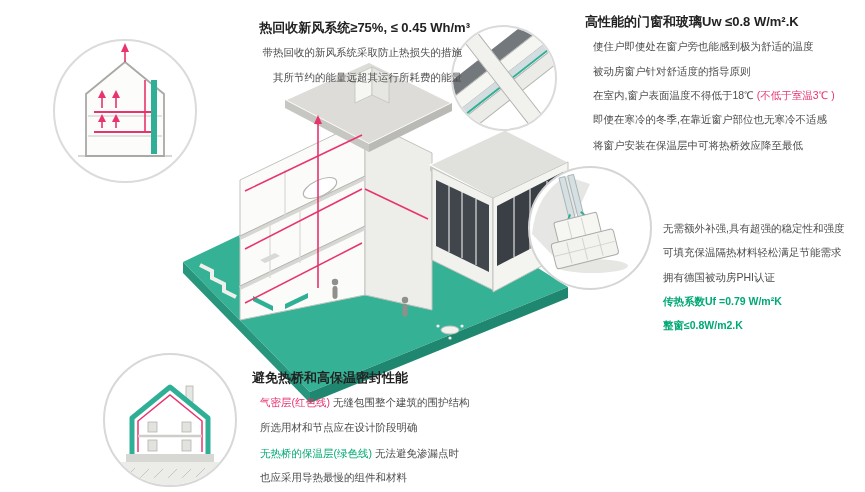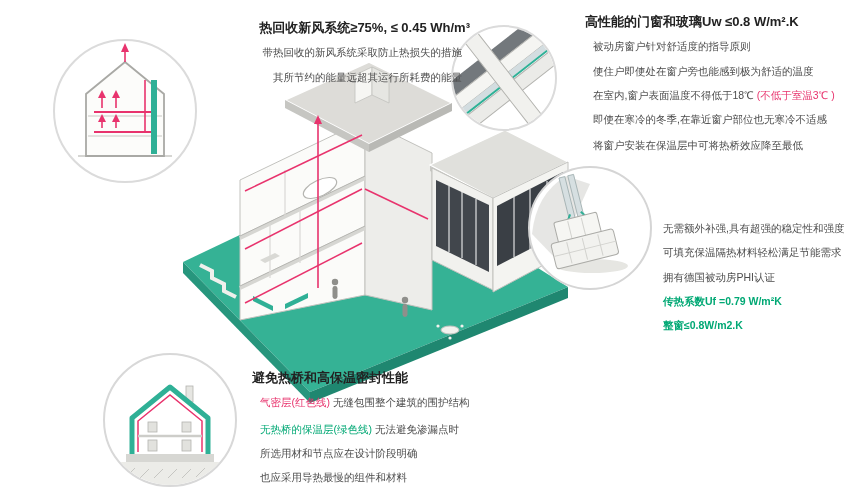--- a/index.html
+++ b/index.html
@@ -234,37 +234,37 @@
   </svg>
 
   <div class="blk" style="left:208px;top:20px;width:262px;text-align:right;">
     <h3>热回收新风系统≥75%, ≤ 0.45 Wh/m³</h3>
     <p class="ln">带热回收的新风系统采取防止热损失的措施</p>
     <p class="ln">其所节约的能量远超其运行所耗费的能量</p>
   </div>
 
   <div class="blk" style="left:585px;top:14px;width:278px;">
     <h3>高性能的门窗和玻璃Uw ≤0.8 W/m².K</h3>
+    <p class="ln">使住户即使处在窗户旁也能感到极为舒适的温度</p>
     <p class="ln">被动房窗户针对舒适度的指导原则</p>
-    <p class="ln">使住户即使处在窗户旁也能感到极为舒适的温度</p>
     <p class="ln"><span>在室内,窗户表面温度不得低于18℃</span><span class="red"> (不低于室温3℃ )</span></p>
     <p class="ln">即使在寒冷的冬季,在靠近窗户部位也无寒冷不适感</p>
     <p class="ln gap">将窗户安装在保温层中可将热桥效应降至最低</p>
   </div>
 
   <div class="blk" style="left:655px;top:212px;width:208px;">
     <p class="ln">无需额外补强,具有超强的稳定性和强度</p>
     <p class="ln">可填充保温隔热材料轻松满足节能需求</p>
     <p class="ln">拥有德国被动房PHI认证</p>
     <p class="ln stat">传热系数Uf =0.79 W/m²K</p>
     <p class="ln stat">整窗≤0.8W/m2.K</p>
   </div>
 
   <div class="blk" style="left:252px;top:370px;width:340px;">
     <h3>避免热桥和高保温密封性能</h3>
     <p class="ln"><span class="red">气密层(红色线)</span><span> 无缝包围整个建筑的围护结构</span></p>
+    <p class="ln">所选用材和节点应在设计阶段明确</p>
     <p class="ln gap"><span class="green">无热桥的保温层(绿色线)</span><span> 无法避免渗漏点时</span></p>
-    <p class="ln">所选用材和节点应在设计阶段明确</p>
     <p class="ln">也应采用导热最慢的组件和材料</p>
 
   </div>
 
 </div>
 
 </body></html>

